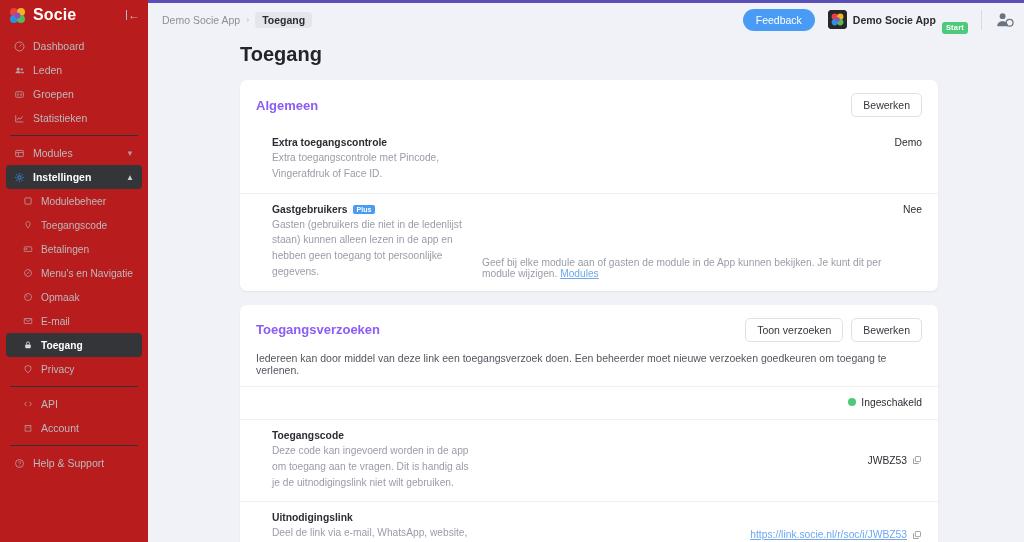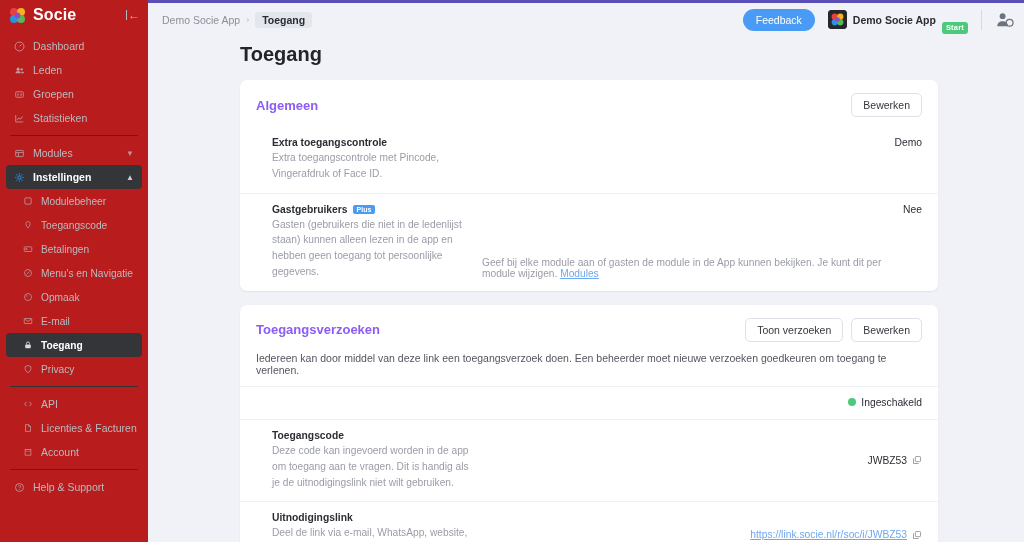--- a/index.html
+++ b/index.html
@@ -329,29 +329,20 @@
         <span class="ico">
             <svg width="10" height="10" viewBox="0 0 16 16">
               <path d="M5.6 4.6L2.6 8l3 3.4M10.4 4.6L13.4 8l-3 3.4" fill="none" stroke="#b9bbc0" stroke-width="1.3"></path>
             </svg>
           </span>
         <span>API</span>
       </div>
       <div class="nav-item" style="padding-left:16px;">
         <span class="ico">
             <svg width="10" height="10" viewBox="0 0 16 16">
-              <path d="M4 2.6h5l3 3v7.8H4z" fill="none" stroke="#b9bbc0" stroke-width="1.2"></path>
-              <path d="M9 2.6v3h3" fill="none" stroke="#b9bbc0" stroke-width="1.1"></path>
-            </svg>
-          </span>
-        <span>Licenties &amp; Facturen</span>
-      </div>
-      <div class="nav-item" style="padding-left:16px;">
-        <span class="ico">
-            <svg width="10" height="10" viewBox="0 0 16 16">
               <rect x="3.4" y="4" width="9.2" height="9" fill="none" stroke="#b9bbc0" stroke-width="1.2"></rect>
               <rect x="5.4" y="6" width="1.6" height="1.6" fill="#b9bbc0"></rect>
               <rect x="8.8" y="6" width="1.6" height="1.6" fill="#b9bbc0"></rect>
             </svg>
           </span>
         <span>Account</span>
       </div>
 
       <div class="nav-sep"></div>
 

